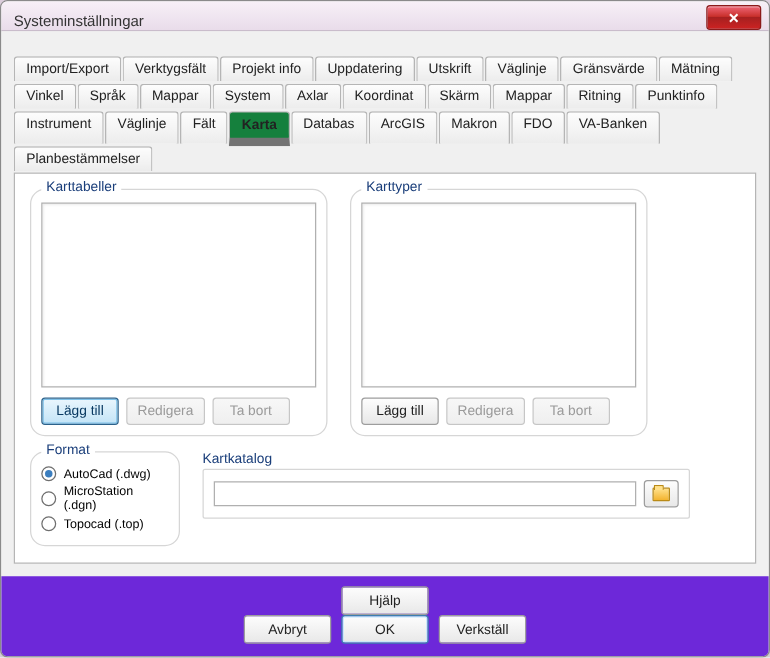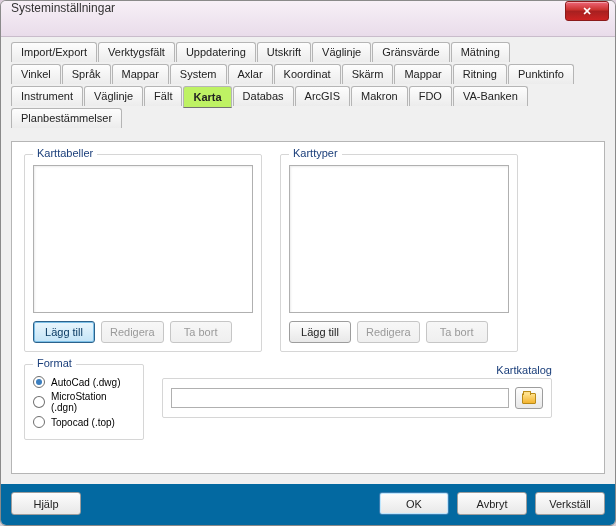--- a/index.html
+++ b/index.html
@@ -17,46 +17,45 @@
     height: 526px;
     background: #f0f0f0;
     border: 1px solid #8a8a8a;
     border-radius: 6px;
     box-shadow: 0 4px 18px rgba(0,0,0,0.3);
     display: flex;
     flex-direction: column;
     overflow: hidden;
   }
   .titlebar {
-    height: 36px;
+    height: 24px;
     background: linear-gradient(#f7f0f7, #e9dcea);
     border-bottom: 1px solid #c9bccb;
     display: flex;
-    align-items: flex-start;
+    align-items: flex-end;
     padding: 0 6px 0 10px;
     justify-content: space-between;
   }
   .titlebar-text { color: #333; font-size: 12px; }
   .close-btn {
     width: 44px; height: 20px;
     background: linear-gradient(#e67, #c9302c 45%, #a62020 50%, #c22 100%);
     border: 1px solid #8b1a1a;
     border-radius: 3px;
     color: #fff;
     display: flex; align-items: center; justify-content: center;
     font-weight: bold; font-size: 11px;
     box-shadow: inset 0 1px 0 rgba(255,255,255,0.4);
   }
   .client {
     flex: 1;
     background: #f0f0f0;
-    padding: 5px 10px 10px 10px;
+    padding: 20px 10px 10px 10px;
     display: flex;
     flex-direction: column;
-    gap: 12px;
   }
   .tabstrip {
     display: flex;
     flex-wrap: wrap;
     gap: 0;
     position: relative;
     margin-bottom: -1px;
     z-index: 2;
   }
   .tab {
@@ -66,43 +65,43 @@
     border-radius: 3px 3px 0 0;
     padding: 3px 9px 4px 9px;
     margin-right: 1px;
     margin-bottom: 2px;
     color: #222;
     cursor: default;
     white-space: nowrap;
     font-size: 11px;
   }
   .tab.active {
-    background: #bef264;
+    background: #15803d;
     font-weight: bold;
     position: relative;
     z-index: 3;
-    border-bottom: 1px solid #737373;
+    border-bottom: 7px solid #737373;
     margin-bottom: 0px;
     padding-top: 4px;
   }
   .tab-panel {
     border: 1px solid #b5b5b5;
     background: #fff;
     flex: 1;
     padding: 12px 12px 12px 12px;
     position: relative;
   }
   .row-top {
     display: flex;
     gap: 18px;
   }
   .group {
     position: relative;
     border: 1px solid #d6d6d6;
-    border-radius: 2px;
+    border-radius: 12px;
     padding: 10px 8px 8px 8px;
     background: #fff;
   }
   .group-label {
     position: absolute;
     top: -8px;
     left: 8px;
     background: #fff;
     padding: 0 4px;
     color: #1a3e7a;
@@ -159,21 +158,21 @@
   .radio-row { display: flex; align-items: center; gap: 6px; margin: 3px 0; font-size: 10px; }
   .radio {
     width: 12px; height: 12px; border-radius: 50%;
     border: 1px solid #6f6f6f; background: #fff;
     display: inline-flex; align-items: center; justify-content: center;
   }
   .radio.checked::after {
     content: ""; width: 6px; height: 6px; border-radius: 50%;
     background: #3b7ebf;
   }
-  .kartkatalog-label { color: #1a3e7a; font-size: 11px; margin-bottom: 2px; display: block; text-align: right; }
+  .kartkatalog-label { color: #1a3e7a; font-size: 11px; margin-bottom: 2px; display: block; }
   .path-row {
     display: flex;
     align-items: center;
     gap: 6px;
     border: 1px solid #d6d6d6;
     border-radius: 2px;
     padding: 8px 8px 8px 8px;
     width: 390px;
   }
   .textinput {
@@ -201,44 +200,46 @@
   .folder-icon::before {
     content: "";
     position: absolute; top:-3px; left:0;
     width: 6px; height: 3px;
     background: #ffe08a;
     border: 1px solid #b98a17;
     border-bottom: none;
     border-radius: 1px 1px 0 0;
   }
   .footer {
-    background: #0369a1;
+    background: #6d28d9;
     padding: 8px 10px 10px 10px;
     display: flex;
     justify-content: space-between;
     align-items: center;
+    flex-direction: column;
   }
   .footer-right { display: flex; gap: 8px; }
   .footer .btn { min-width: 70px; height: 23px; }
 </style>
 </head>
 <body>
 
 <div class="window">
   <div class="titlebar">
     <span class="titlebar-text">Systeminställningar</span>
     <div class="close-btn">
       <span>✕</span>
     </div>
   </div>
 
   <div class="client">
     <div class="tabstrip" id="tabstrip">
         <div class="tab">Import/Export</div>
         <div class="tab">Verktygsfält</div>
+        <div class="tab">Projekt info</div>
         <div class="tab">Uppdatering</div>
         <div class="tab">Utskrift</div>
         <div class="tab">Väglinje</div>
         <div class="tab">Gränsvärde</div>
         <div class="tab">Mätning</div>
         <div style="flex-basis: 100%; height: 0px;"></div>
         <div class="tab">Vinkel</div>
         <div class="tab">Språk</div>
         <div class="tab">Mappar</div>
         <div class="tab">System</div>
@@ -319,18 +320,18 @@
         </div>
 
       </div>
 
     </div>
   </div>
 
   <div class="footer">
     <div class="btn">Hjälp</div>
     <div class="footer-right">
+      <div class="btn">Avbryt</div>
       <div class="btn default-btn">OK</div>
-      <div class="btn">Avbryt</div>
       <div class="btn">Verkställ</div>
     </div>
   </div>
 </div>
 
 </body></html>

